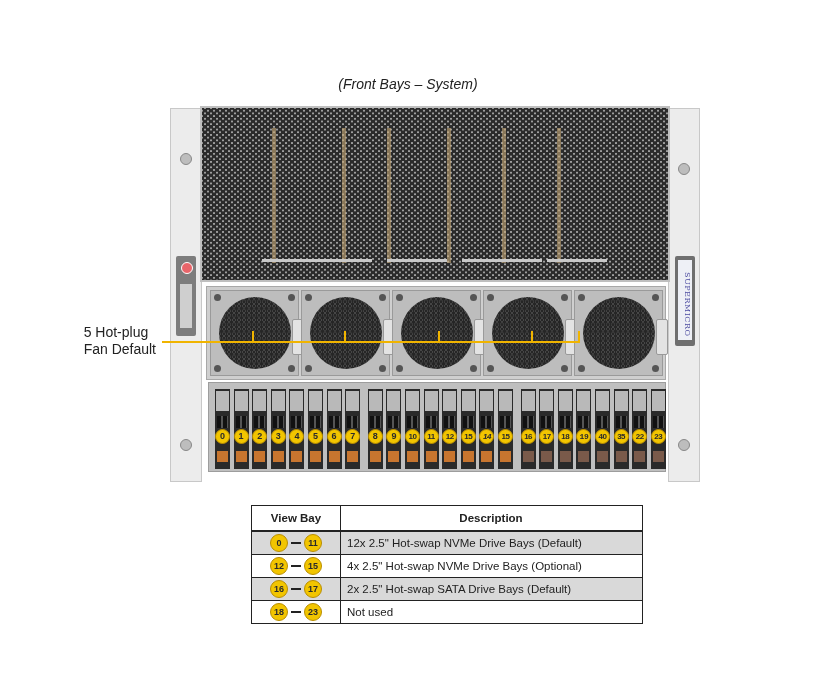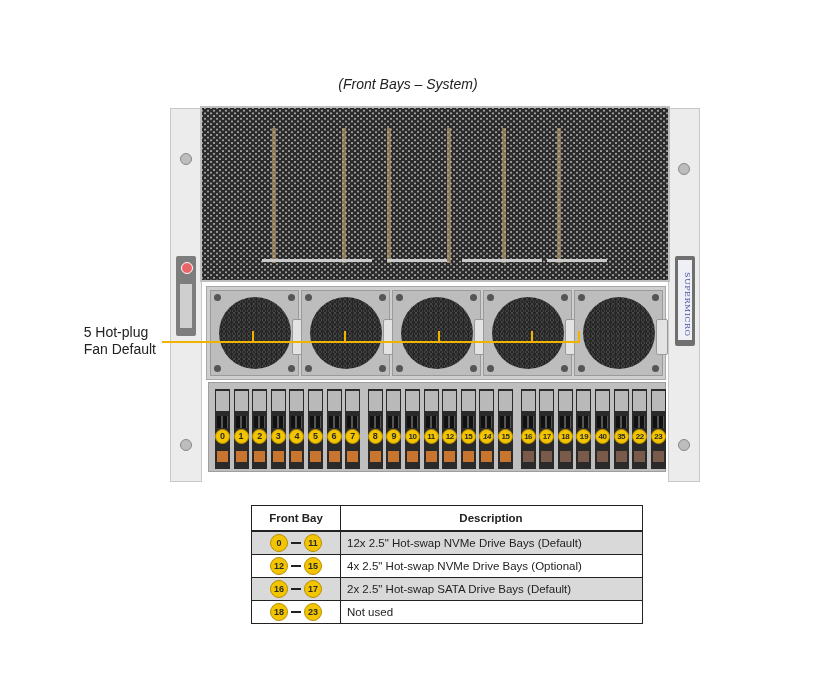--- a/index.html
+++ b/index.html
@@ -294,21 +294,21 @@
 <div class="callout-line"></div>
 <div class="callout-tick" style="left:252px"></div>
 <div class="callout-tick" style="left:344px"></div>
 <div class="callout-tick" style="left:438px"></div>
 <div class="callout-tick" style="left:531px"></div>
 <div class="callout-tick" style="left:578px"></div>
 
 <table class="bays">
   <thead>
     <tr>
-      <th class="col1">Front Bay</th>
+      <th class="col1">View Bay</th>
       <th class="col2">Description</th>
     </tr>
   </thead>
   <tbody>
     <tr class="shade">
       <td class="col1"><span class="range">
             <span class="b">0</span>
             <span class="dash"></span>
             <span class="b">11</span>
           </span></td>

